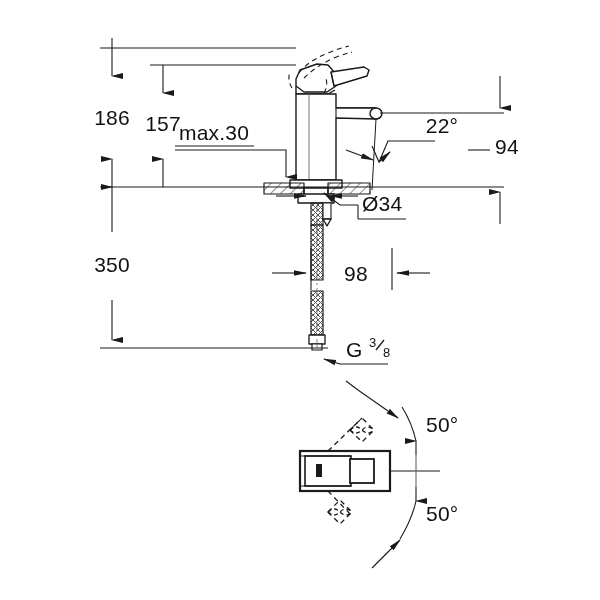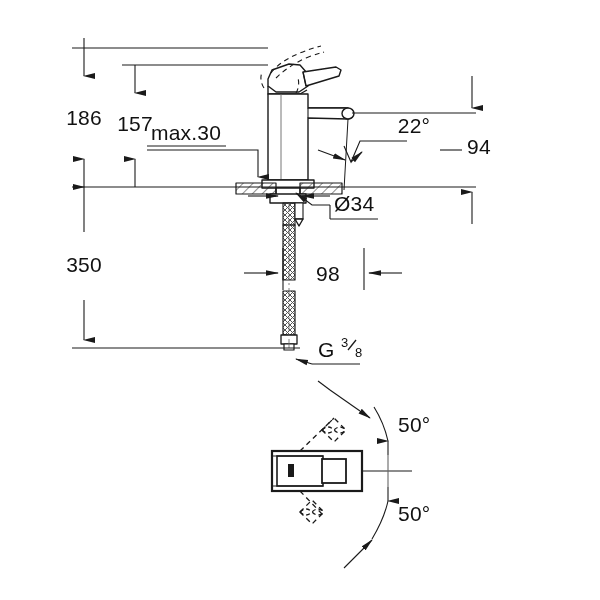--- a/index.html
+++ b/index.html
@@ -2,21 +2,21 @@
 <html><head>
 <meta charset="utf-8">
 <style>
   html,body{margin:0;padding:0;background:#ffffff;}
   body{
     width:600px;height:600px;
     font-family:"Liberation Sans", sans-serif;
     color:#1a1a1a;
     overflow:hidden;
   }
-  #drawing{position:relative;width:504px;height:600px;}
+  #drawing{position:relative;width:504px;height:600px;margin-left:28px;}
   #drawing svg{position:absolute;top:0;left:0;}
   .dimtext{
     font-family:"Liberation Sans", sans-serif;
     fill:#111111;
     font-size:21px;
     letter-spacing:0.2px;
   }
   .dimtext.frac-num{font-size:13px;}
   .dimtext.frac-den{font-size:13px;}
 </style>

